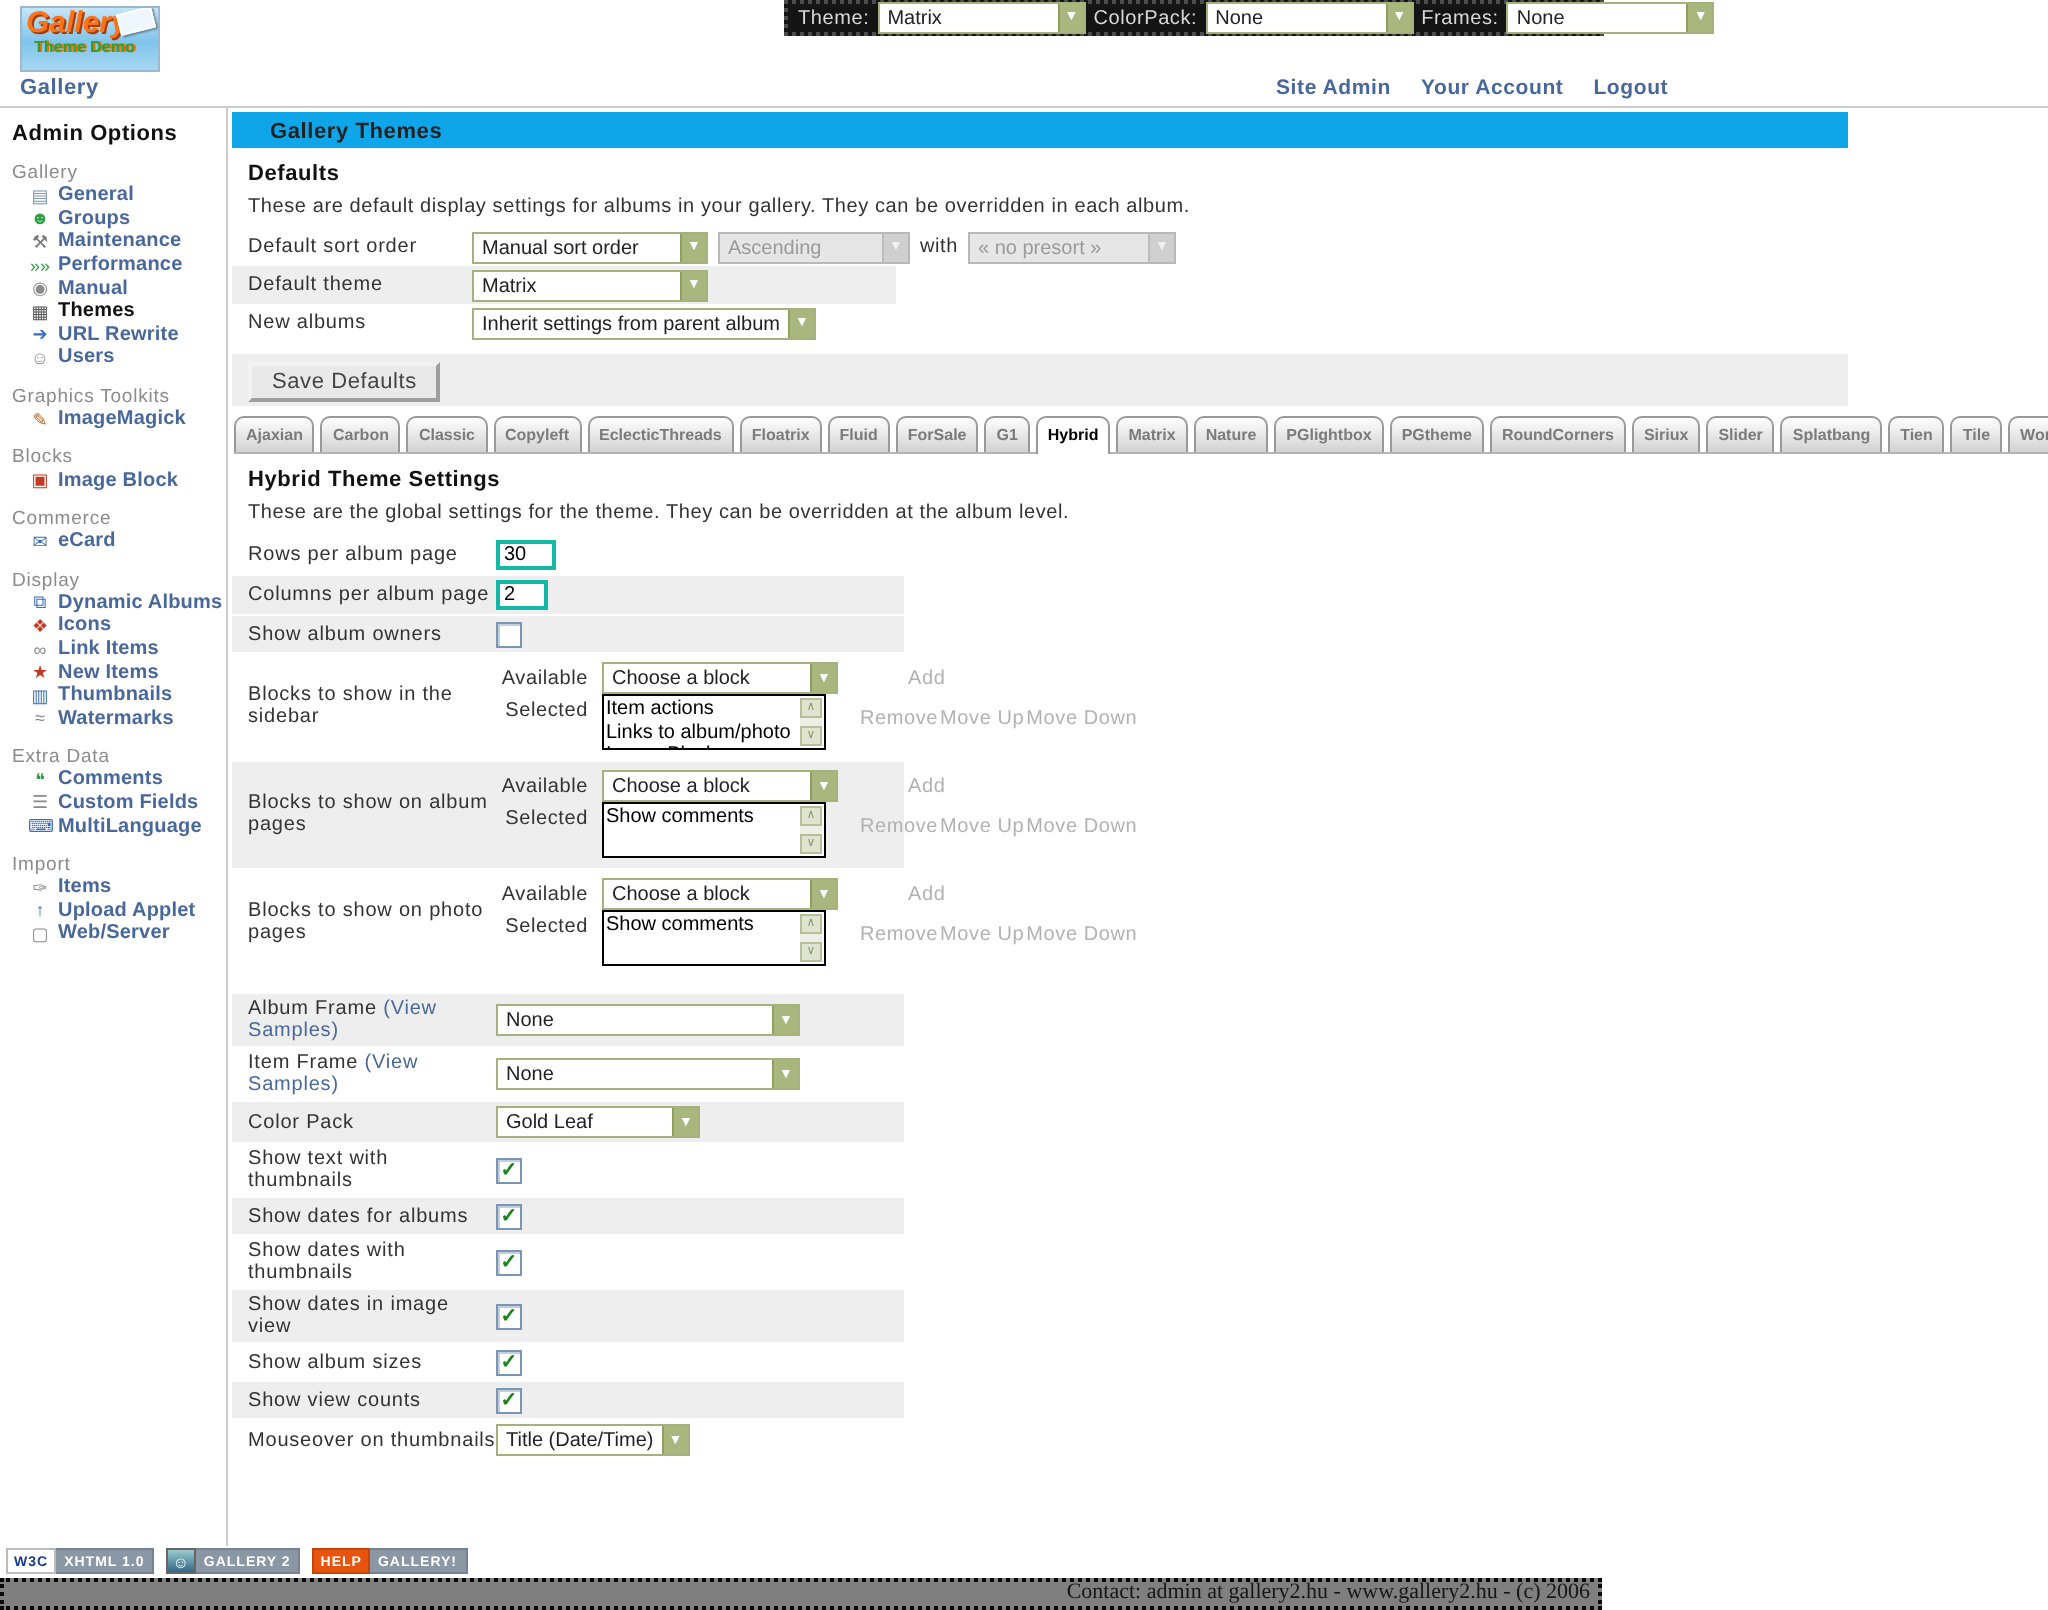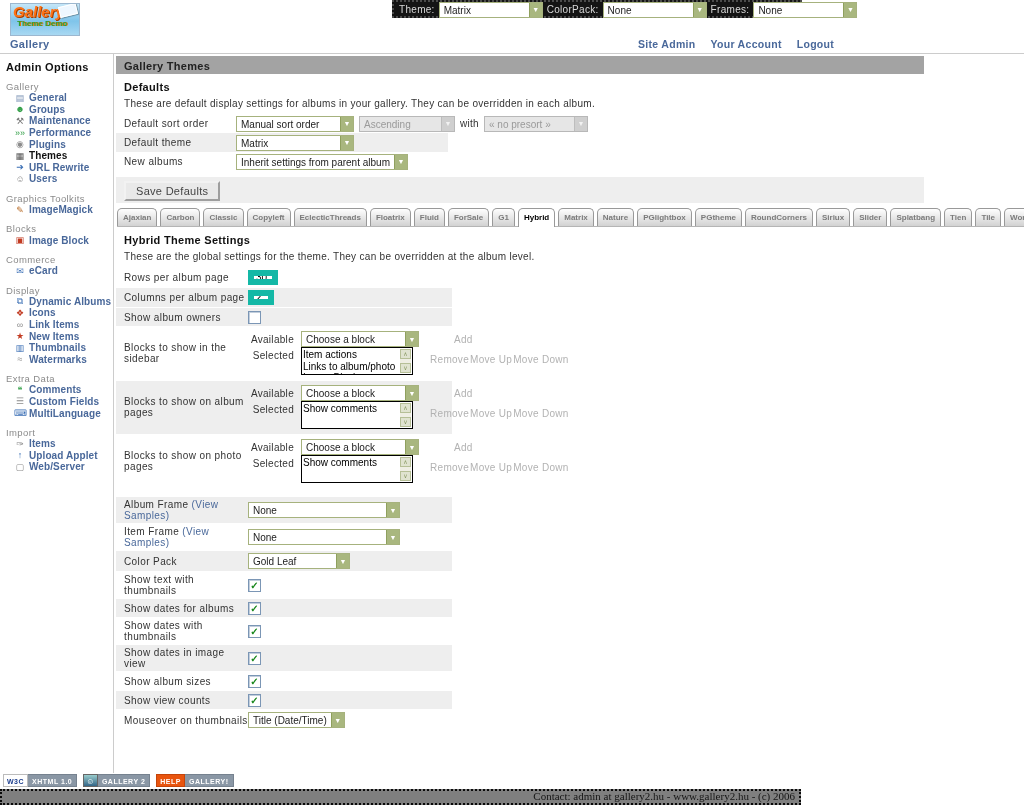--- a/index.html
+++ b/index.html
@@ -38,22 +38,22 @@
 .sidebar{width:114px;border-right:1px solid #ccc;padding-top:5px;flex-shrink:0}
 .content{flex:1;padding-left:2px}
 
 .sb-title{font:bold 11px "Liberation Sans",sans-serif;color:#111;padding:2px 0 0 6px;letter-spacing:.3px}
 .sb-group-label{font-size:9.5px;color:#8b8b8b;padding-left:6px;letter-spacing:.4px;margin-top:8px;line-height:11px}
 .sb-item{display:flex;align-items:center;gap:3px;padding-left:14px;height:11.6px;cursor:pointer;white-space:nowrap}
 .sb-icon{width:12px;font-size:9px;line-height:10px;text-align:center;flex-shrink:0}
 .sb-label{font:bold 10px "Liberation Sans",sans-serif;color:#49689a;letter-spacing:.1px}
 .sb-item.active .sb-label{color:#111}
 
-.page-title-bar{width:808px;background:#a3a3a3;font:bold 11px "Liberation Sans",sans-serif;color:#222;
-  padding:4px 8px 0;height:18px;margin-top:2px;letter-spacing:.3px}
+.page-title-bar{width:808px;background:#0ea5e9;font:bold 11px "Liberation Sans",sans-serif;color:#222;
+  padding:4px 19px 0;height:18px;margin-top:2px;letter-spacing:.3px}
 .sec-head{font:bold 11px "Liberation Sans",sans-serif;color:#111;margin:7px 0 0 8px;letter-spacing:.3px;line-height:12px}
 .sec-desc{font-size:10px;color:#333;margin:5px 0 0 8px;letter-spacing:.3px;line-height:12px}
 .drow{display:flex;align-items:center;height:19px;width:332px;padding-left:8px;margin-top:0}
 .drow.shaded{background:#eee}
 .drow-label{width:112px;font-size:10px;color:#333;letter-spacing:.4px;flex-shrink:0}
 .drow-ctrl{display:flex;align-items:center;gap:5px;white-space:nowrap}
 .conj{font-size:10px;color:#333;letter-spacing:.3px}
 .save-bar{width:808px;background:#eee;margin-top:6px;padding:4px 8px;height:26px}
 .btn{font:11px "Liberation Sans",sans-serif;color:#444;background:#e9e9e9;border:2px outset #f2f2f2;
   padding:2px 10px;letter-spacing:.3px;cursor:pointer}
@@ -61,21 +61,21 @@
 .tabs{display:flex;gap:3px;align-items:flex-end;margin:5px 0 0 1px;border-bottom:1px solid #b5b5b5;width:908px}
 .tab{border:1px solid #999;border-bottom:none;border-radius:5px 5px 0 0;
   background:linear-gradient(#fefefe,#d2d2d2);font:bold 8px/1 "Liberation Sans",sans-serif;
   color:#7b7b7b;padding:5px 5px 4px;white-space:nowrap;cursor:pointer}
 .tab.active{background:#fff;color:#000;margin-bottom:-1px;padding-bottom:5px}
 
 .srow{display:flex;width:336px;padding:2px 0 2px 8px;align-items:center;min-height:18px;margin-bottom:1px}
 .srow.shaded{background:#eee}
 .srow-label{width:124px;font-size:10px;color:#333;letter-spacing:.4px;flex-shrink:0;line-height:11px}
 .vs-link{color:#49689a;cursor:pointer}
-.ti{border:6px solid #14b8a6;font-size:10px;padding:1px 2px;height:15px;font-family:"Liberation Sans",sans-serif}
+.ti{border:2px solid #14b8a6;font-size:10px;padding:1px 2px;height:15px;font-family:"Liberation Sans",sans-serif}
 .cb{width:13px;height:13px;border:1px solid #7b96b5;box-shadow:inset 1px 1px 0 #c2cedc;background:#fff;
   font:bold 10px/12px "Liberation Sans",sans-serif;color:#18871b;text-align:center;display:inline-block;cursor:pointer}
 .srow.blocks{align-items:center;padding-top:4px;padding-bottom:5px}
 .blk{display:flex;flex-direction:column;gap:0}
 .blk-line{display:flex;align-items:flex-start;gap:7px}
 .blk-lab{width:46px;text-align:right;font-size:10px;color:#333;letter-spacing:.3px;padding-top:3px;flex-shrink:0}
 .listbox{position:relative;width:112px;height:28px;border:1px solid #000000;background:#fff;
   font-size:10px;padding:1px 14px 1px 1px;overflow:hidden}
 .lb-item{white-space:nowrap;line-height:11.5px;overflow:hidden}
 .lb-sb{position:absolute;top:1px;right:1px;bottom:1px;width:11px;background:#efeee4;
@@ -148,21 +148,21 @@
         <div class="sb-item">
           <span class="sb-icon" style="color: rgb(119, 119, 119);">⚒</span>
           <span class="sb-label">Maintenance</span>
         </div>
         <div class="sb-item">
           <span class="sb-icon" style="color: rgb(47, 158, 68);">»»</span>
           <span class="sb-label">Performance</span>
         </div>
         <div class="sb-item">
           <span class="sb-icon" style="color: rgb(139, 139, 139);">◉</span>
-          <span class="sb-label">Plugins</span>
+          <span class="sb-label">Manual</span>
         </div>
         <div class="sb-item active">
           <span class="sb-icon" style="color: rgb(85, 85, 85);">▦</span>
           <span class="sb-label">Themes</span>
         </div>
         <div class="sb-item">
           <span class="sb-icon" style="color: rgb(59, 111, 181);">➔</span>
           <span class="sb-label">URL Rewrite</span>
         </div>
         <div class="sb-item">

